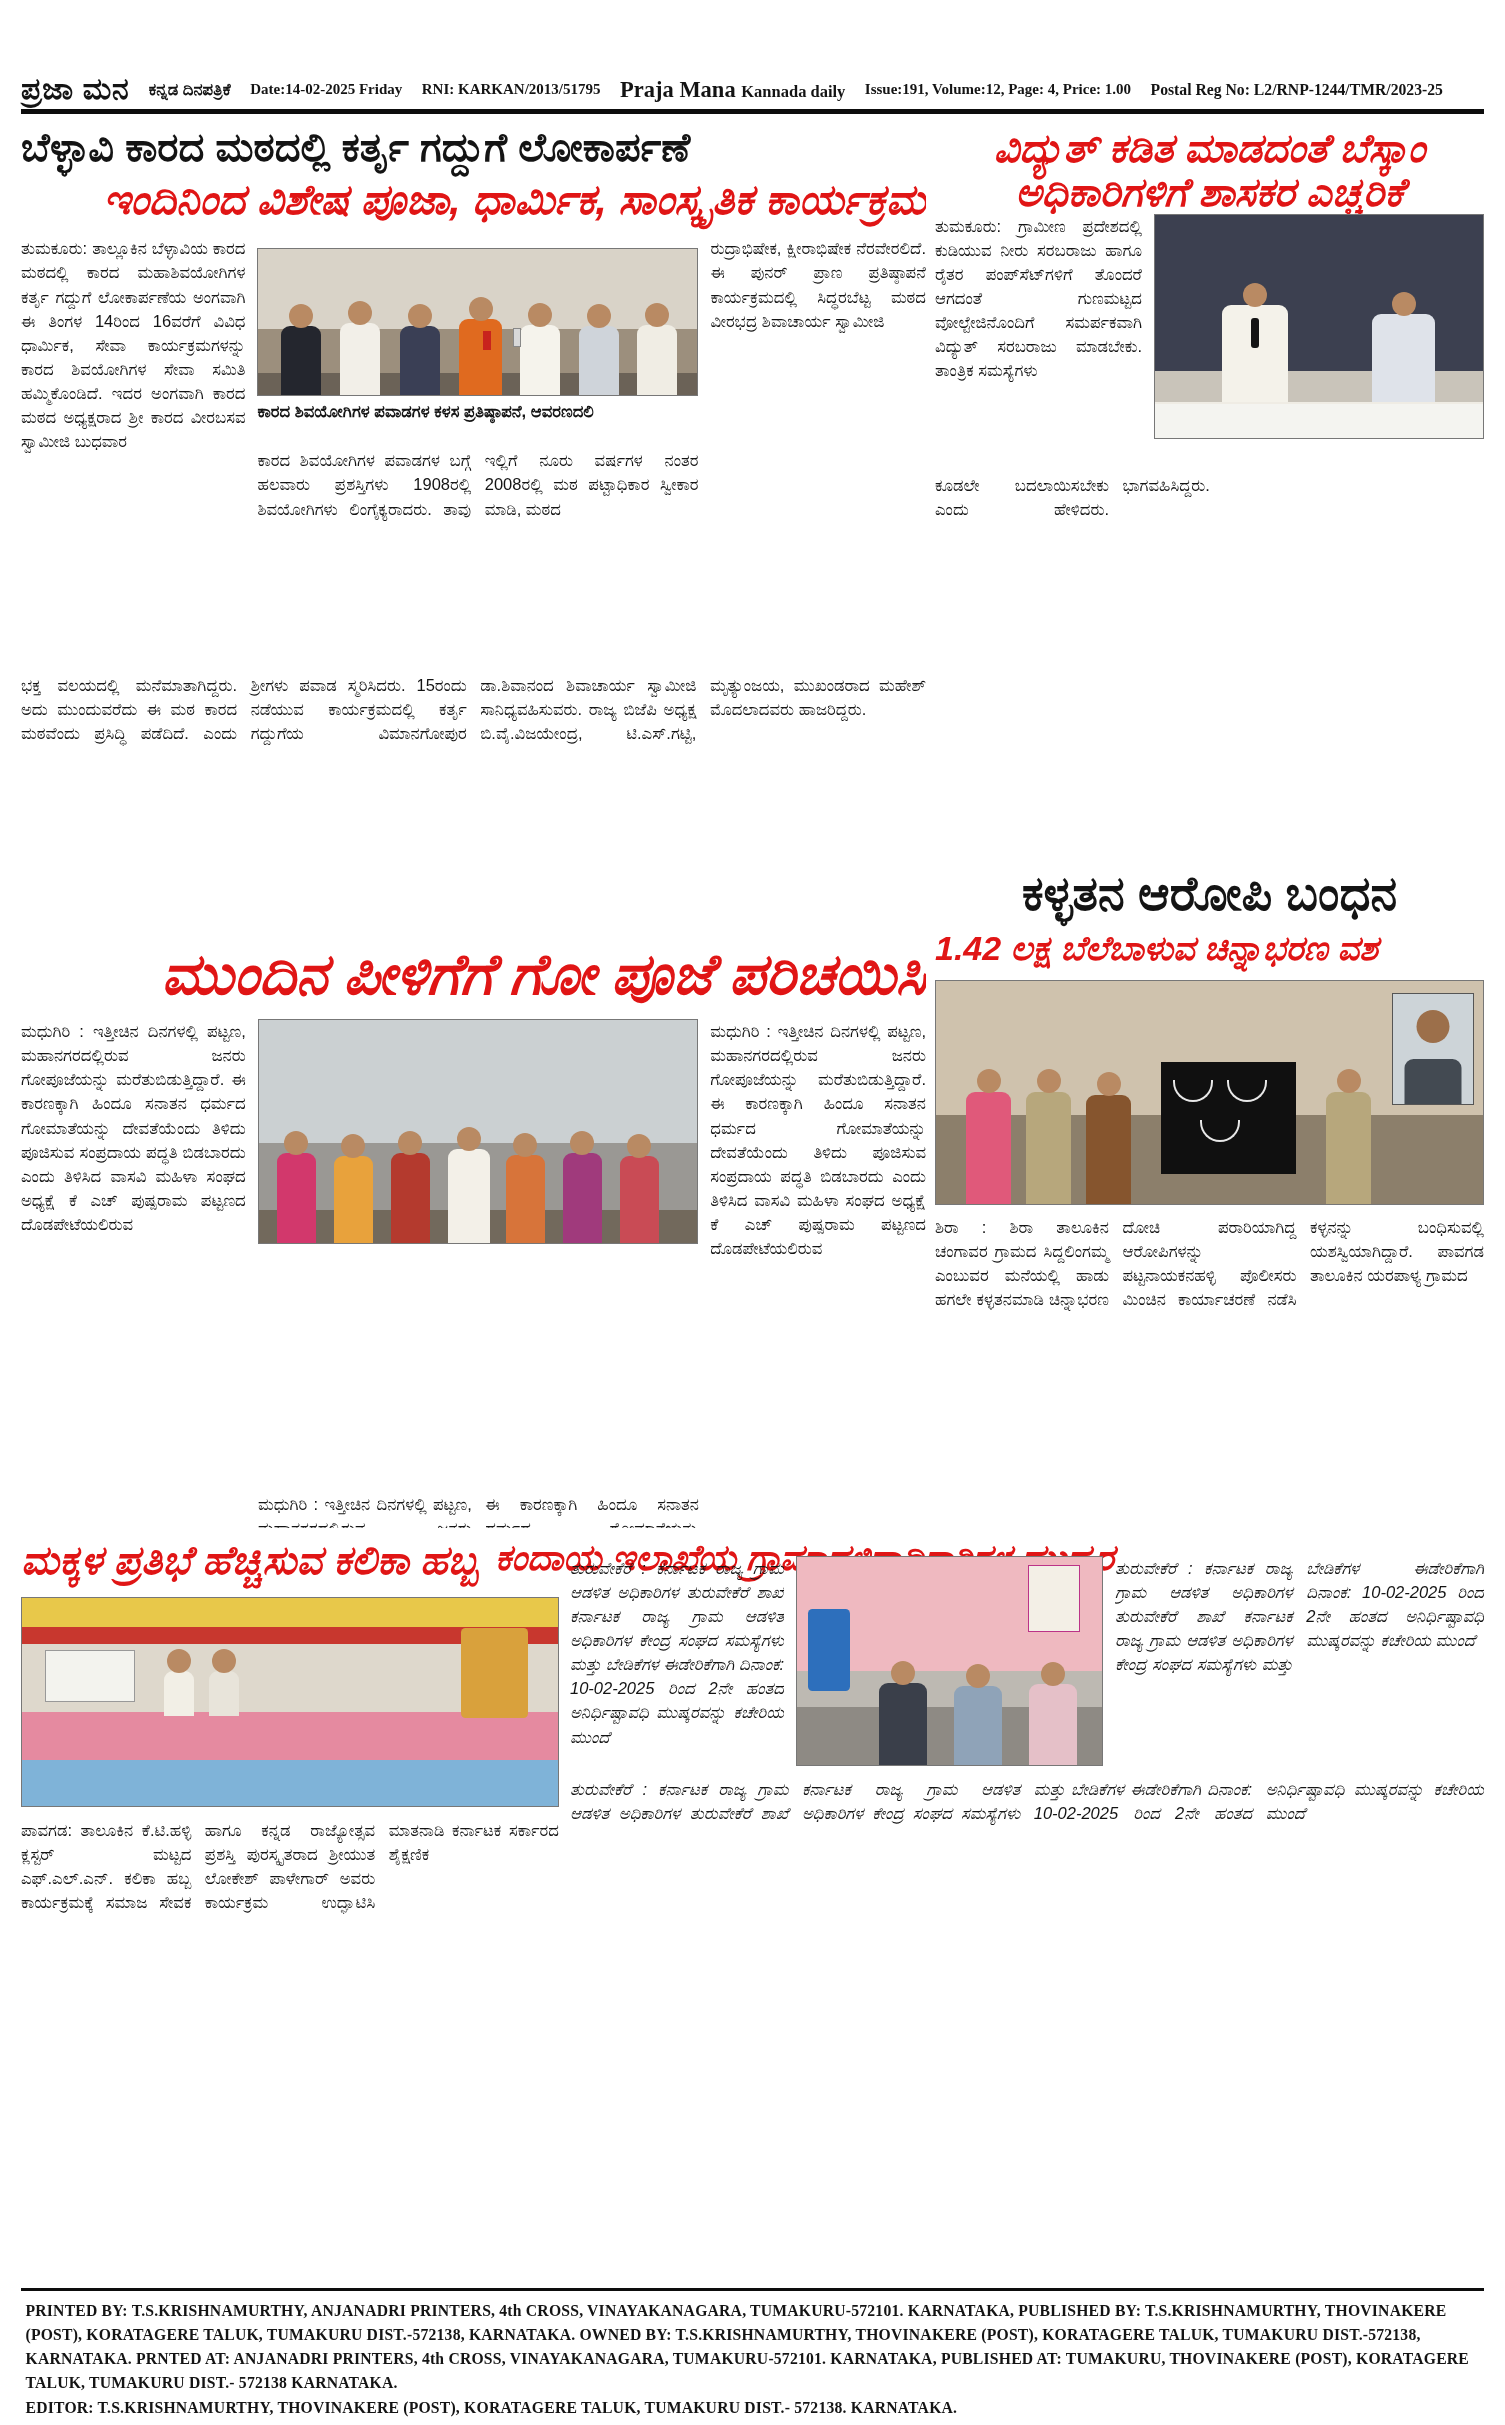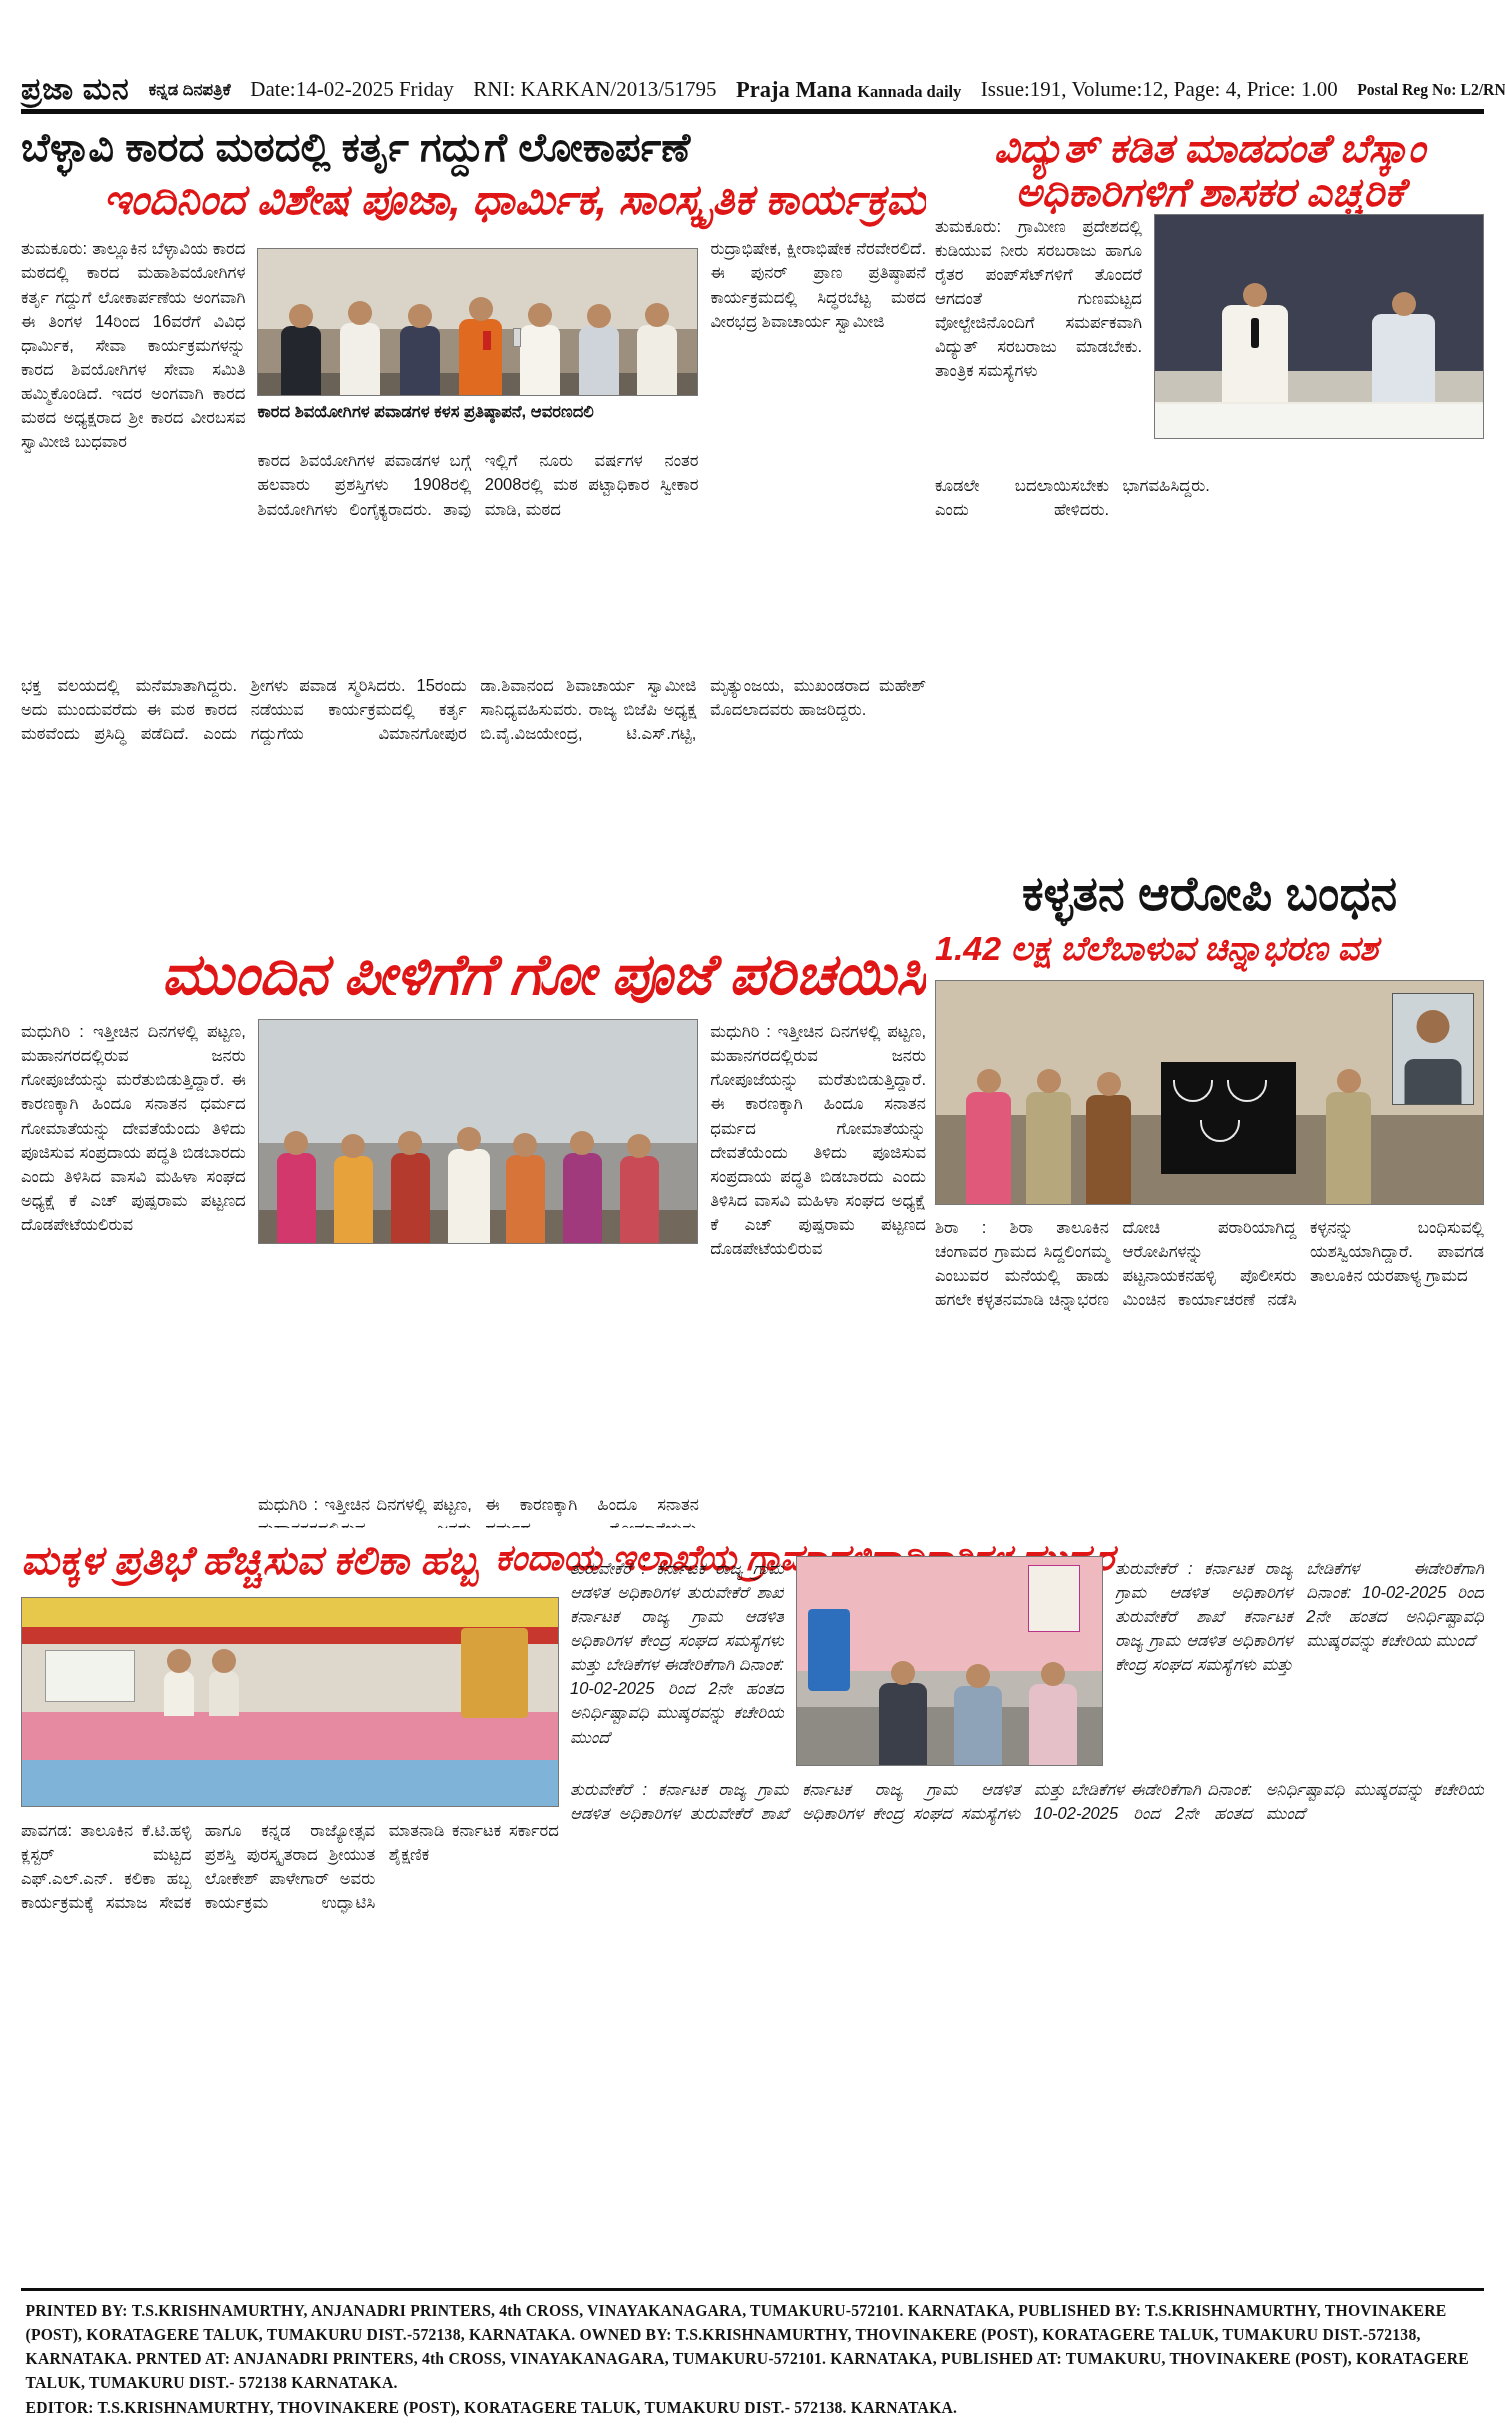--- a/index.html
+++ b/index.html
@@ -7,21 +7,21 @@
   html,body{ background:#9a9a9a; }
   .page{ position:relative; width:1505px; height:2426px; background:#ffffff;
          font-family:"Liberation Sans", sans-serif; color:var(--ink); overflow:hidden; }
 
   
   .masthead{ position:absolute; left:21px; top:75px; width:1463px; height:39px;
              display:flex; align-items:center; gap:19.5px; border-bottom:5.2px solid #0d0d0d;
              padding-bottom:4.5px; white-space:nowrap; }
   .logo{ font-size:30px; font-weight:bold; letter-spacing:0.7px; }
   .tagline{ font-size:16.5px; font-weight:bold; }
-  .mh-item{ font-size:21px; font-weight:normal; font-family:"Liberation Serif", serif; }
+  .mh-item{ font-size:15px; font-weight:bold; font-family:"Liberation Serif", serif; }
   .mh-paper{ font-size:22.5px; font-family:"Liberation Serif", serif; font-weight:bold; }
   .mh-paper small{ font-size:16.5px; }
   .mh-small{ font-size:15.7px; font-weight:bold; font-family:"Liberation Serif", serif; }
 
   
   .hl-black{ font-weight:bold; color:var(--ink); line-height:1.08; }
   .hl-red{ font-weight:bold; color:var(--red); line-height:1.1;font-style:italic; }
 
   
   .body-txt{ font-size:16.5px; line-height:1.46; text-align:justify; overflow:hidden; }

